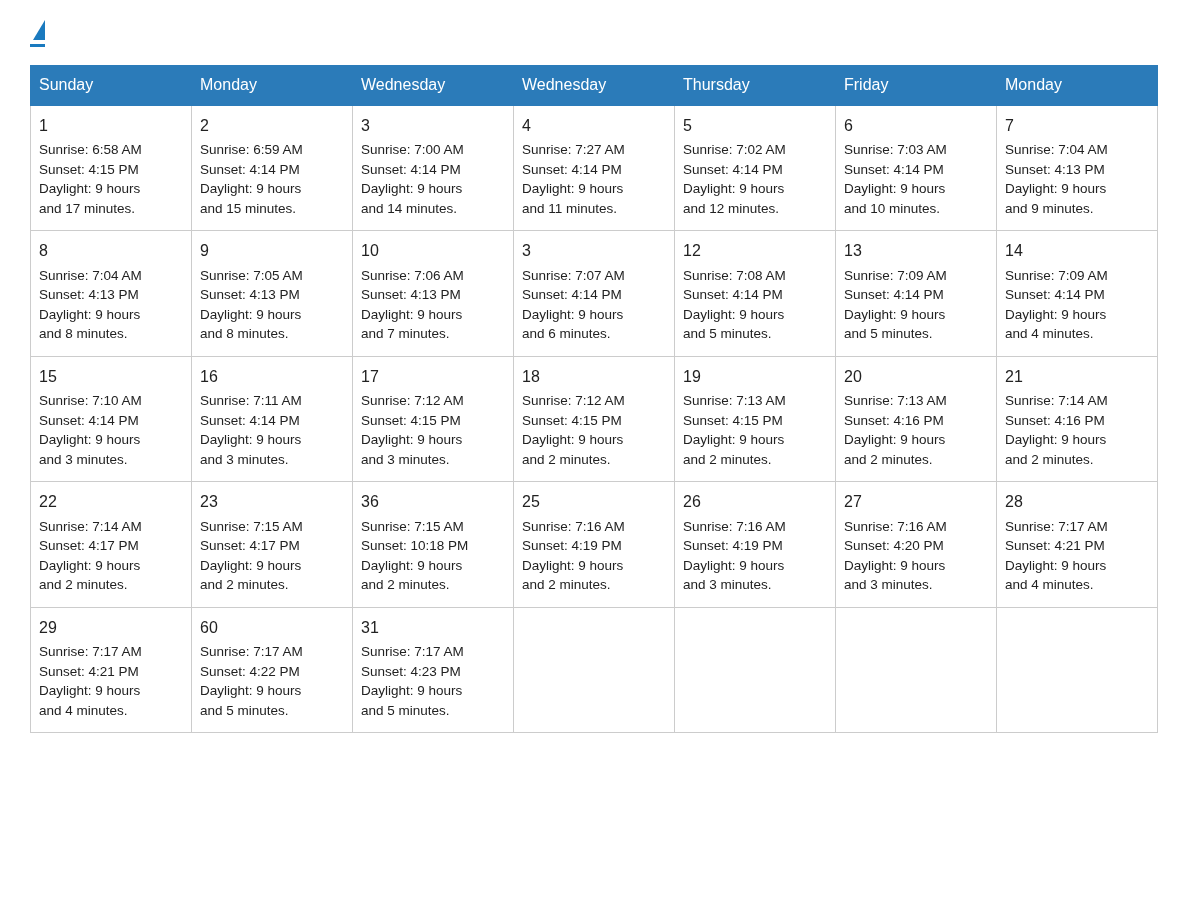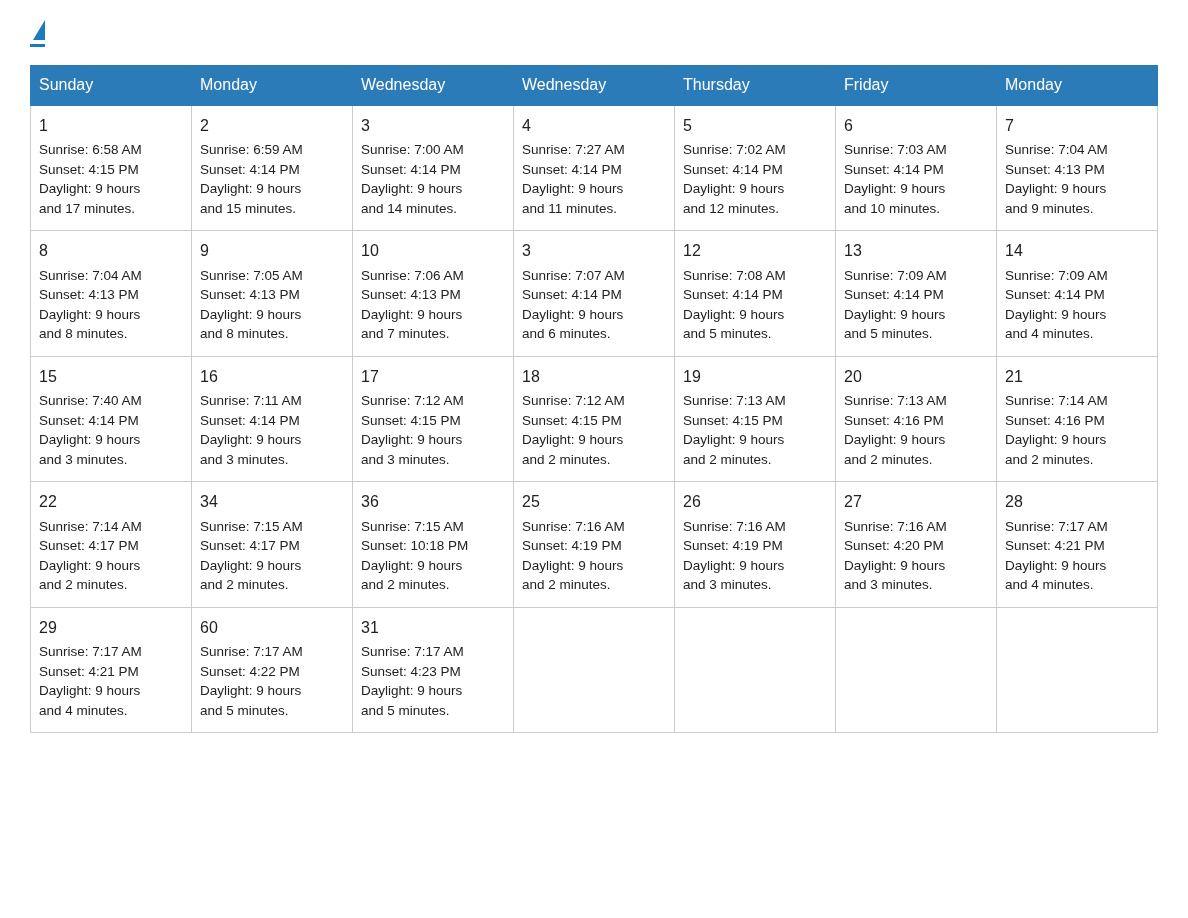--- a/index.html
+++ b/index.html
@@ -127,31 +127,31 @@
       <tr>
         <td><span class="day-num">8</span><span>Sunrise: 7:04 AM</span><br><span>Sunset: 4:13 PM</span><br><span>Daylight: 9 hours</span><br><span>and 8 minutes.</span></td>
         <td><span class="day-num">9</span><span>Sunrise: 7:05 AM</span><br><span>Sunset: 4:13 PM</span><br><span>Daylight: 9 hours</span><br><span>and 8 minutes.</span></td>
         <td><span class="day-num">10</span><span>Sunrise: 7:06 AM</span><br><span>Sunset: 4:13 PM</span><br><span>Daylight: 9 hours</span><br><span>and 7 minutes.</span></td>
         <td><span class="day-num">3</span><span>Sunrise: 7:07 AM</span><br><span>Sunset: 4:14 PM</span><br><span>Daylight: 9 hours</span><br><span>and 6 minutes.</span></td>
         <td><span class="day-num">12</span><span>Sunrise: 7:08 AM</span><br><span>Sunset: 4:14 PM</span><br><span>Daylight: 9 hours</span><br><span>and 5 minutes.</span></td>
         <td><span class="day-num">13</span><span>Sunrise: 7:09 AM</span><br><span>Sunset: 4:14 PM</span><br><span>Daylight: 9 hours</span><br><span>and 5 minutes.</span></td>
         <td><span class="day-num">14</span><span>Sunrise: 7:09 AM</span><br><span>Sunset: 4:14 PM</span><br><span>Daylight: 9 hours</span><br><span>and 4 minutes.</span></td>
       </tr>
       <tr>
-        <td><span class="day-num">15</span><span>Sunrise: 7:40 AM</span><br><span>Sunset: 4:14 PM</span><br><span>Daylight: 9 hours</span><br><span>and 3 minutes.</span></td>
+        <td><span class="day-num">15</span><span>Sunrise: 7:10 AM</span><br><span>Sunset: 4:14 PM</span><br><span>Daylight: 9 hours</span><br><span>and 3 minutes.</span></td>
         <td><span class="day-num">16</span><span>Sunrise: 7:11 AM</span><br><span>Sunset: 4:14 PM</span><br><span>Daylight: 9 hours</span><br><span>and 3 minutes.</span></td>
         <td><span class="day-num">17</span><span>Sunrise: 7:12 AM</span><br><span>Sunset: 4:15 PM</span><br><span>Daylight: 9 hours</span><br><span>and 3 minutes.</span></td>
         <td><span class="day-num">18</span><span>Sunrise: 7:12 AM</span><br><span>Sunset: 4:15 PM</span><br><span>Daylight: 9 hours</span><br><span>and 2 minutes.</span></td>
         <td><span class="day-num">19</span><span>Sunrise: 7:13 AM</span><br><span>Sunset: 4:15 PM</span><br><span>Daylight: 9 hours</span><br><span>and 2 minutes.</span></td>
         <td><span class="day-num">20</span><span>Sunrise: 7:13 AM</span><br><span>Sunset: 4:16 PM</span><br><span>Daylight: 9 hours</span><br><span>and 2 minutes.</span></td>
         <td><span class="day-num">21</span><span>Sunrise: 7:14 AM</span><br><span>Sunset: 4:16 PM</span><br><span>Daylight: 9 hours</span><br><span>and 2 minutes.</span></td>
       </tr>
       <tr>
         <td><span class="day-num">22</span><span>Sunrise: 7:14 AM</span><br><span>Sunset: 4:17 PM</span><br><span>Daylight: 9 hours</span><br><span>and 2 minutes.</span></td>
-        <td><span class="day-num">34</span><span>Sunrise: 7:15 AM</span><br><span>Sunset: 4:17 PM</span><br><span>Daylight: 9 hours</span><br><span>and 2 minutes.</span></td>
+        <td><span class="day-num">23</span><span>Sunrise: 7:15 AM</span><br><span>Sunset: 4:17 PM</span><br><span>Daylight: 9 hours</span><br><span>and 2 minutes.</span></td>
         <td><span class="day-num">36</span><span>Sunrise: 7:15 AM</span><br><span>Sunset: 10:18 PM</span><br><span>Daylight: 9 hours</span><br><span>and 2 minutes.</span></td>
         <td><span class="day-num">25</span><span>Sunrise: 7:16 AM</span><br><span>Sunset: 4:19 PM</span><br><span>Daylight: 9 hours</span><br><span>and 2 minutes.</span></td>
         <td><span class="day-num">26</span><span>Sunrise: 7:16 AM</span><br><span>Sunset: 4:19 PM</span><br><span>Daylight: 9 hours</span><br><span>and 3 minutes.</span></td>
         <td><span class="day-num">27</span><span>Sunrise: 7:16 AM</span><br><span>Sunset: 4:20 PM</span><br><span>Daylight: 9 hours</span><br><span>and 3 minutes.</span></td>
         <td><span class="day-num">28</span><span>Sunrise: 7:17 AM</span><br><span>Sunset: 4:21 PM</span><br><span>Daylight: 9 hours</span><br><span>and 4 minutes.</span></td>
       </tr>
       <tr>
         <td><span class="day-num">29</span><span>Sunrise: 7:17 AM</span><br><span>Sunset: 4:21 PM</span><br><span>Daylight: 9 hours</span><br><span>and 4 minutes.</span></td>
         <td><span class="day-num">60</span><span>Sunrise: 7:17 AM</span><br><span>Sunset: 4:22 PM</span><br><span>Daylight: 9 hours</span><br><span>and 5 minutes.</span></td>
         <td><span class="day-num">31</span><span>Sunrise: 7:17 AM</span><br><span>Sunset: 4:23 PM</span><br><span>Daylight: 9 hours</span><br><span>and 5 minutes.</span></td>

